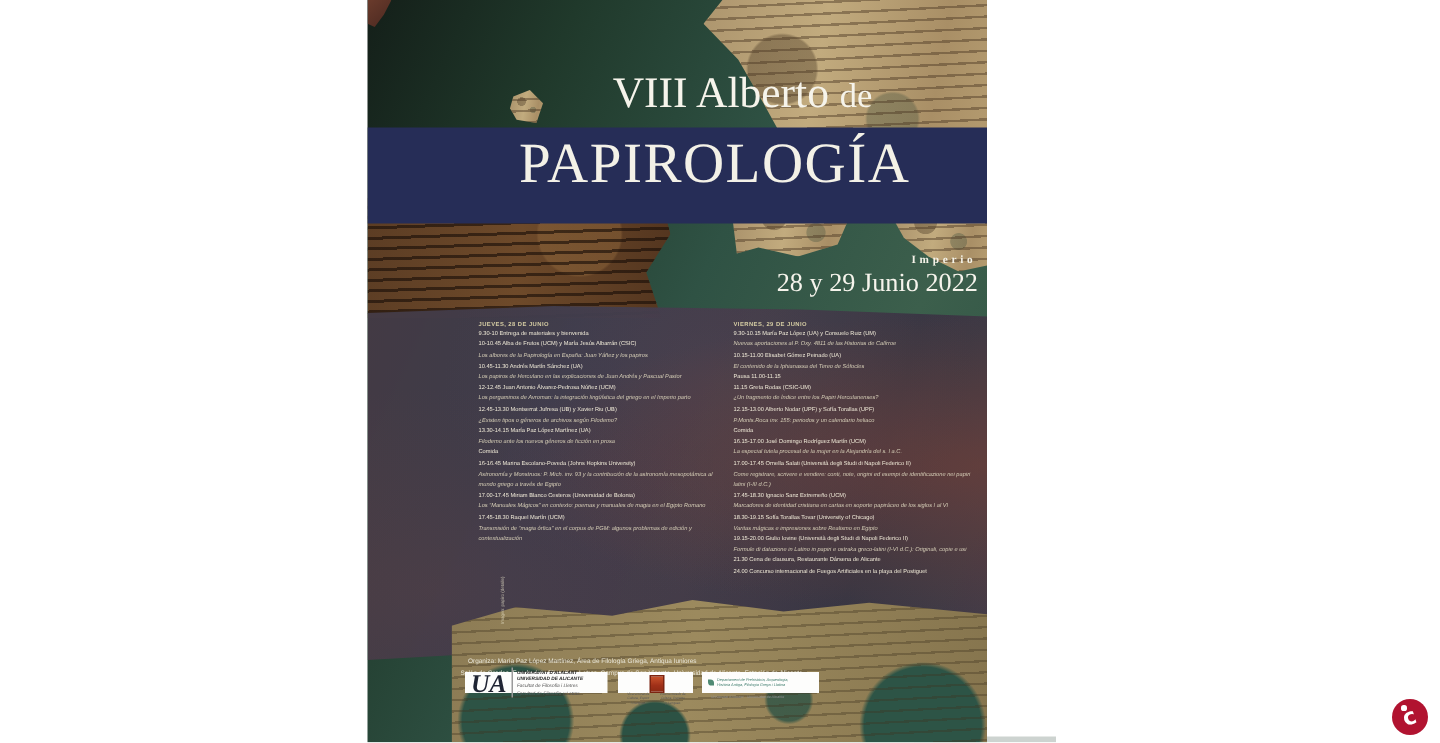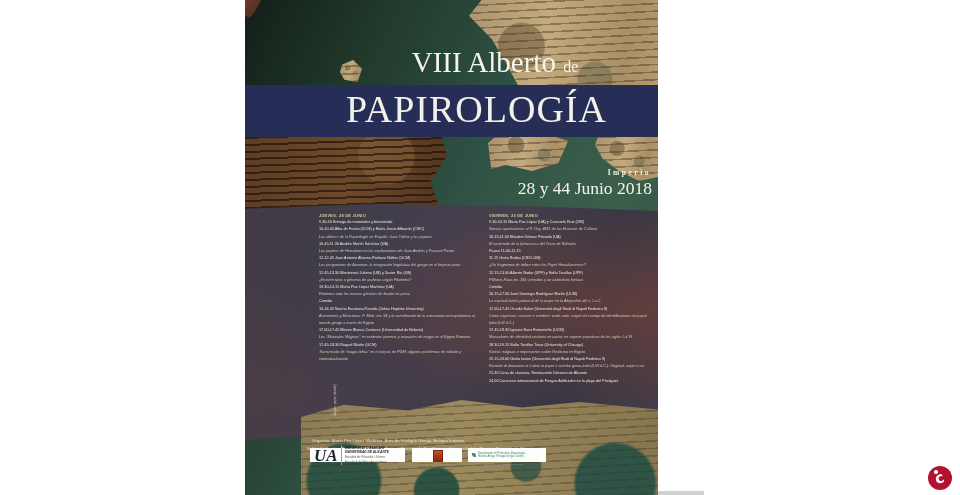--- a/index.html
+++ b/index.html
@@ -39,26 +39,26 @@
       radial-gradient(circle at 63% 70%, rgba(45,83,69,.8) 0 6%, transparent 7%),
       linear-gradient(95deg,#8d7c55,#9c8a5e 45%,#86754e 100%);
       clip-path:polygon(0 18%,12% 5%,30% 11%,45% 0,62% 8%,78% 2%,100% 10%,100% 100%,0 100%);}
   .panel{position:absolute;left:0;top:204px;width:413px;height:236px;opacity:.97;
       background:
       radial-gradient(ellipse at 99% 45%, rgba(128,64,52,.55), transparent 55%),
       radial-gradient(ellipse at 10% 80%, rgba(96,66,70,.35), transparent 50%),
       radial-gradient(ellipse at 55% 20%, rgba(92,74,84,.35), transparent 55%),
       linear-gradient(105deg,#453b46 0%,#3e3b4d 30%,#423a4a 55%,#383544 78%,#473c48 100%);
       clip-path:polygon(0 2%,30% 0,70% 1%,100% 3%,100% 97%,60% 100%,20% 98%,0 100%);}
-  .band{position:absolute;left:0;top:85px;width:413px;height:52px;background:#262d57;}
+  .band{position:absolute;left:0;top:85px;width:413px;height:64px;background:#262d57;}
   .band-text{position:absolute;left:58px;right:8px;top:2px;text-align:center;
       font-family:"Liberation Serif",serif;font-size:38px;color:#f3f1e7;letter-spacing:1px;}
   .title1{position:absolute;left:110px;width:280px;top:46px;text-align:center;
       font-family:"Liberation Serif",serif;font-size:29px;color:#f6f4eb;}
-  .title1 .t-sm{font-size:16px;}
+  .title1 .t-sm{font-size:23px;}
   .loc{position:absolute;right:7px;top:168px;font-family:"Liberation Serif",serif;
       font-weight:bold;font-size:7.5px;letter-spacing:2.5px;color:#f4f2e8;}
   .dates{position:absolute;right:6px;top:178px;font-family:"Liberation Serif",serif;
       font-size:17.5px;color:#f6f4ec;}
   .col{position:absolute;top:212px;}
   .col1{left:74px;width:162px;}
   .col2{left:244px;width:166px;}
   .sched-header{font-size:3.9px;line-height:7.2px;font-weight:bold;letter-spacing:.3px;color:#d3caa2;}
   .sched-line{font-size:3.8px;line-height:7.2px;}
   .sched-line.t{color:#efe9d7;}
@@ -115,21 +115,21 @@
 
     <div class="title1">
       <span>VIII Alberto</span>
       <span class="t-sm">de</span>
     </div>
     <div class="band">
       <div class="band-text">PAPIROLOGÍA</div>
     </div>
 
     <div class="loc">Imperio</div>
-    <div class="dates">28 y 44 Junio 2018</div>
+    <div class="dates">28 y 29 Junio 2022</div>
 
     <div class="col col1">
       <div class="sched-header">JUEVES, 28 DE JUNIO</div>
       <div>
           <div class="sched-line t">9.30-10 Entrega de materiales y bienvenida</div>
           <div class="sched-line t">10-10.45 Alba de Frutos (UCM) y María Jesús Albarrán (CSIC)</div>
           <div class="sched-line d">Los albores de la Papirología en España: Juan Yáñez y los papiros</div>
           <div class="sched-line t">10.45-11.30 Andrés Martín Sánchez (UA)</div>
           <div class="sched-line d">Los papiros de Herculano en las explicaciones de Juan Andrés y Pascual Pastor</div>
           <div class="sched-line t">12-12.45 Juan Antonio Álvarez-Pedrosa Núñez (UCM)</div>

